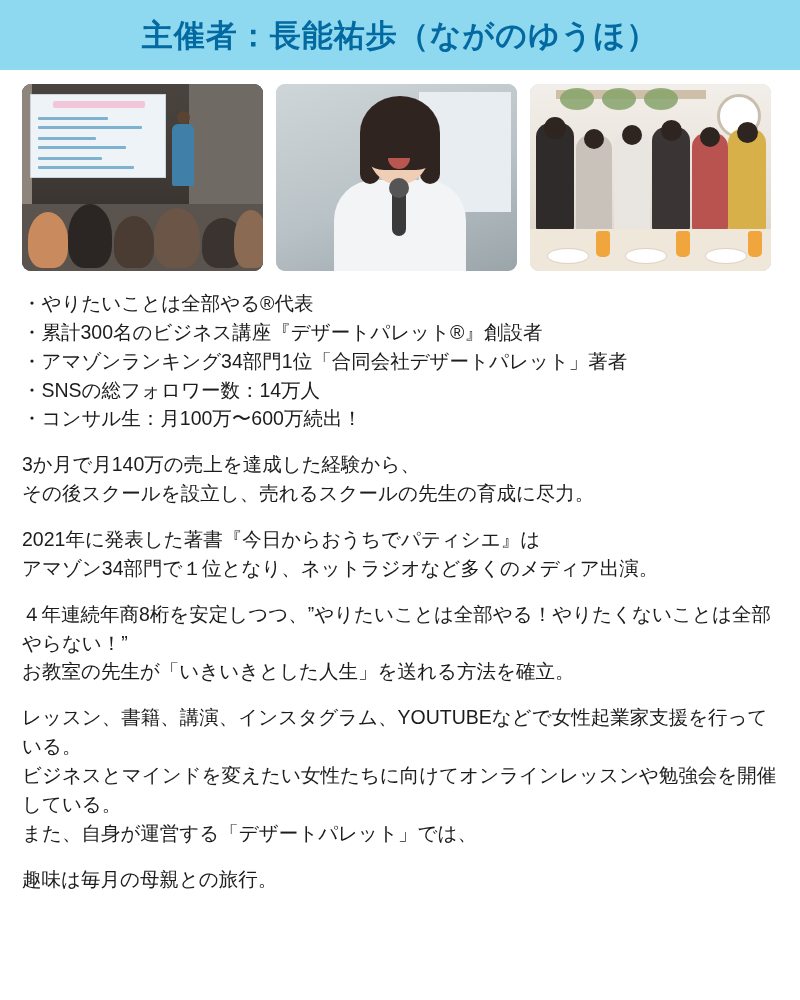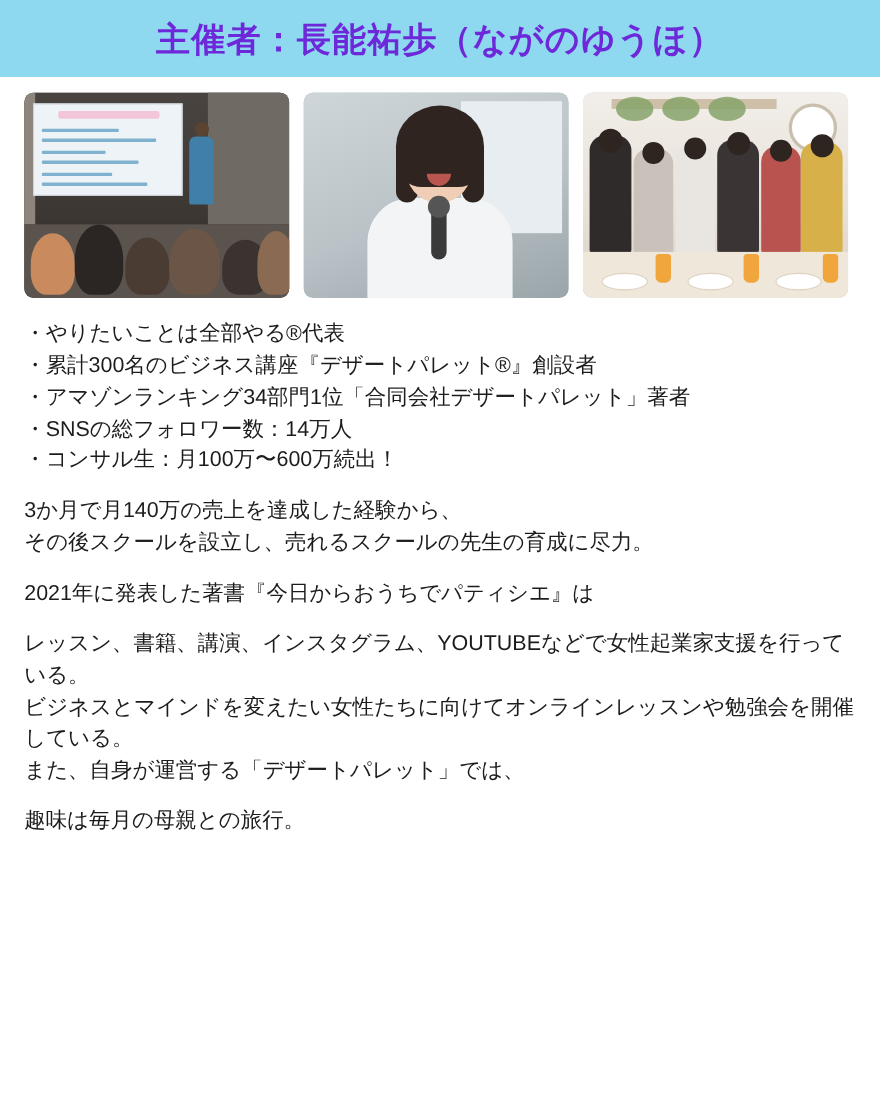--- a/index.html
+++ b/index.html
@@ -21,21 +21,21 @@
   
   .header {
     width: 800px;
     height: 70px;
     background: #8ed8f0;
     display: flex;
     align-items: center;
     justify-content: center;
   }
   .header-title {
-    color: #6d28d9;
+    color: #0369a1;
     font-size: 31px;
     font-weight: bold;
     letter-spacing: 1px;
     line-height: 1;
     white-space: nowrap;
   }
   
   .photo-row {
     display: flex;
     gap: 13px;
@@ -188,22 +188,27 @@
       <li>コンサル生：月100万〜600万続出！</li>
     </ul>
 
     <div class="para">
       <div>3か月で月140万の売上を達成した経験から、</div>
       <div>その後スクールを設立し、売れるスクールの先生の育成に尽力。</div>
     </div>
 
     <div class="para">
       <div>2021年に発表した著書『今日からおうちでパティシエ』は</div>
-    </div>
-
+      <div>アマゾン34部門で１位となり、ネットラジオなど多くのメディア出演。</div>
+    </div>
+
+    <div class="para wrap">
+      <div>４年連続年商8桁を安定しつつ、”やりたいことは全部やる！やりたくないことは全部やらない！”</div>
+      <div>お教室の先生が「いきいきとした人生」を送れる方法を確立。</div>
+    </div>
 
     <div class="para wrap">
       <div>レッスン、書籍、講演、インスタグラム、YOUTUBEなどで女性起業家支援を行っている。</div>
       <div>ビジネスとマインドを変えたい女性たちに向けてオンラインレッスンや勉強会を開催している。</div>
       <div>また、自身が運営する「デザートパレット」では、</div>
     </div>
 
     <div class="para">
       <div>趣味は毎月の母親との旅行。</div>
     </div>

